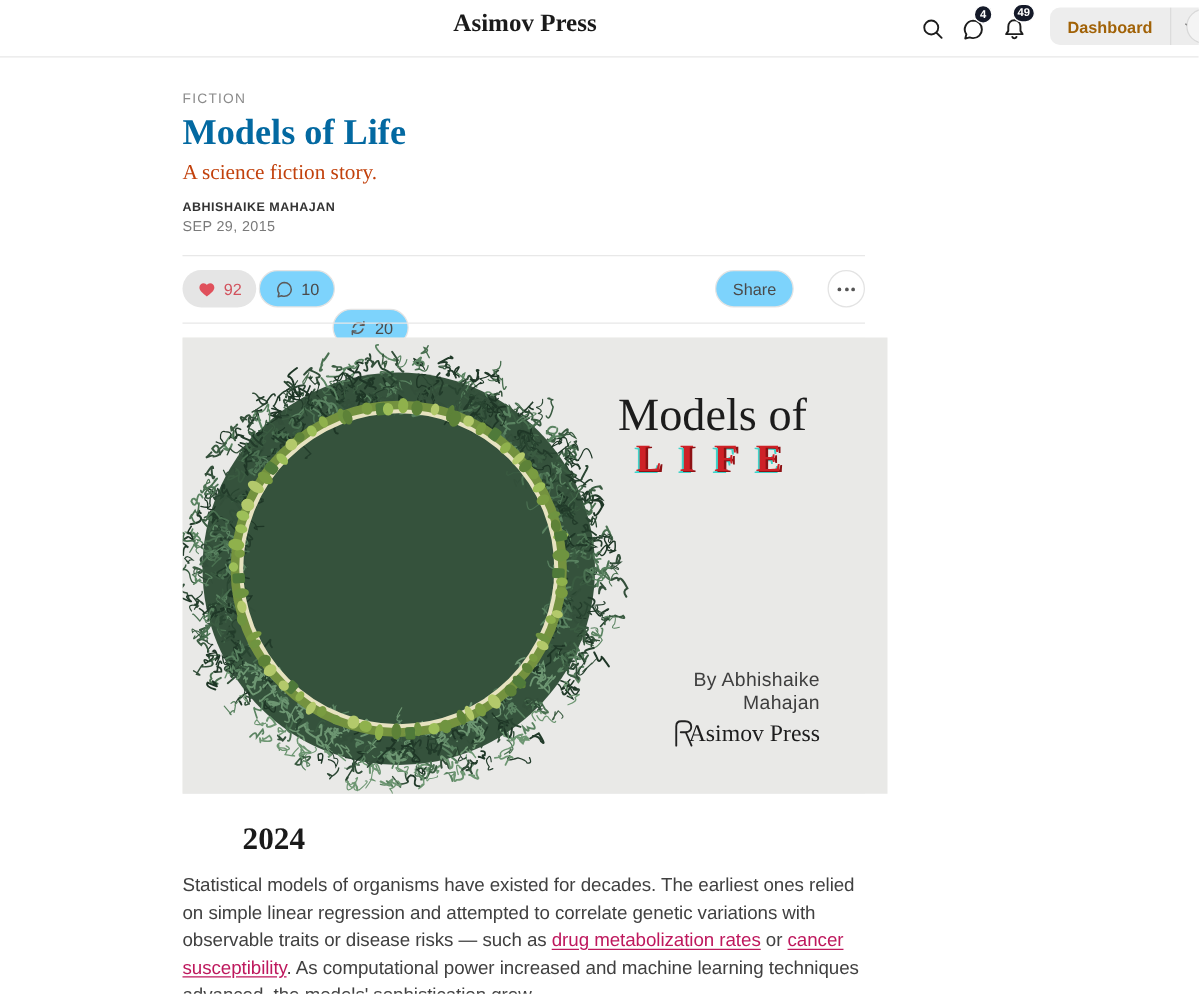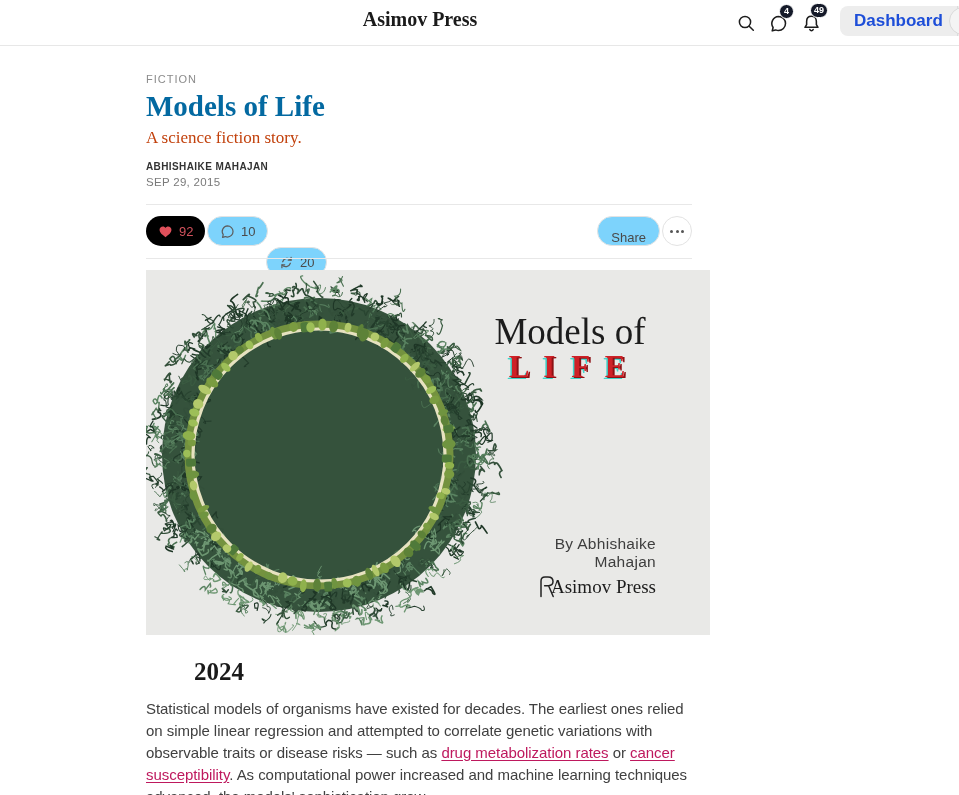--- a/index.html
+++ b/index.html
@@ -13,21 +13,21 @@
                font-family:"Liberation Serif", serif; font-weight:700; font-size:20px;
                color:#1a1a1a; cursor:pointer; }
   .hicon-btn { position:absolute; top:10px; width:26px; height:26px; border:none; background:none;
                cursor:pointer; display:flex; align-items:center; justify-content:center; }
   .hicon-btn svg { display:block; }
   .badge { position:absolute; min-width:15px; height:15px; padding:0 3px; border-radius:9px;
            background:#151a29; color:#fff; font-size:9px; font-weight:700; line-height:13px;
            text-align:center; border:1.5px solid #fff; z-index:2; }
   .dash-btn { position:absolute; left:840px; top:6px; height:30px; display:flex; align-items:stretch;
               border-radius:8px; overflow:hidden; background:#ededed; cursor:pointer; }
-  .dash-main { padding:0 14px; display:flex; align-items:center; font-size:17px; font-weight:700; color:#1d4ed8; }
+  .dash-main { padding:0 14px; display:flex; align-items:center; font-size:13px; font-weight:700; color:#a16207; }
   .dash-sep { width:1px; background:#dcdcdc; }
   .dash-arrow { width:30px; display:flex; align-items:center; justify-content:center; }
   .dash-arrow i { width:0; height:0; border-left:4.5px solid transparent; border-right:4.5px solid transparent;
                   border-top:5.5px solid #232323; display:block; }
   .avatar-sliver { position:absolute; left:949px; top:7px; width:28px; height:28px; border-radius:50%;
                    background:#f4f4f4; border:1px solid #d9d9d9; cursor:pointer; }
 
   
   .col { position:absolute; left:146px; top:0; width:546px; }
   .category { position:absolute; top:73px; left:0; font-size:11px; letter-spacing:1px;
@@ -40,24 +40,24 @@
                 letter-spacing:.4px; color:#333; }
   .art-date { position:absolute; top:176px; left:0; font-size:11.5px; letter-spacing:.3px; color:#7a7a7a; }
   .rule { position:absolute; left:0; width:546px; height:1px; background:#e8e8e8; }
 
   
   .engage { position:absolute; top:216px; left:0; width:546px; height:30px; }
   .pill { height:30px; border-radius:15px; display:inline-flex; align-items:center; gap:6px;
           padding:0 12px; font-size:13px; background:#7dd3fc; border:1px solid #e3e3e3;
           color:#4a4a4a; cursor:pointer; }
   .pill svg { display:block; }
-  .like-pill { position:absolute; left:0; top:0; background:#000000; border:none; color:#d2525d; font-weight:500; }
+  .like-pill { position:absolute; left:0; top:0; background:#e5e5e5; border:none; color:#d2525d; font-weight:500; }
   .comment-pill { position:absolute; left:61px; top:0; }
   .restack-pill { position:absolute; left:120px; top:0;margin-top:31px; }
-  .share-pill { position:absolute; right:32px; top:0; padding:0 13px;align-items:flex-end; }
+  .share-pill { position:absolute; right:57px; top:0; padding:0 13px; }
   .more-btn { position:absolute; right:0; top:0; width:30px; height:30px; border-radius:50%;
               background:#fff; border:1px solid #e3e3e3; cursor:pointer;
               display:flex; align-items:center; justify-content:center; gap:2.5px; }
   .more-btn i { width:3px; height:3px; border-radius:50%; background:#555; display:block; }
 
   
   .cover { position:absolute; top:270px; left:0; width:564px; height:365px; background:#e9e9e7;
            cursor:pointer; overflow:hidden; }
   .cover svg { display:block; }
   .cov-serif { font-family:"Liberation Serif", serif; }

